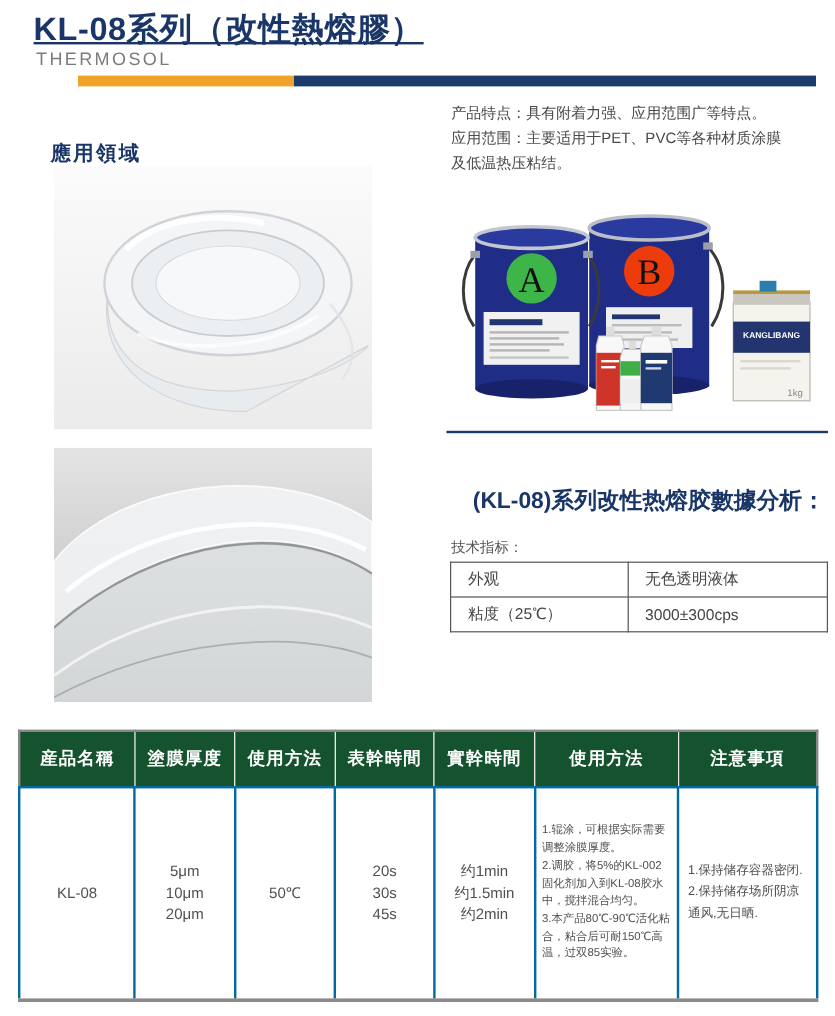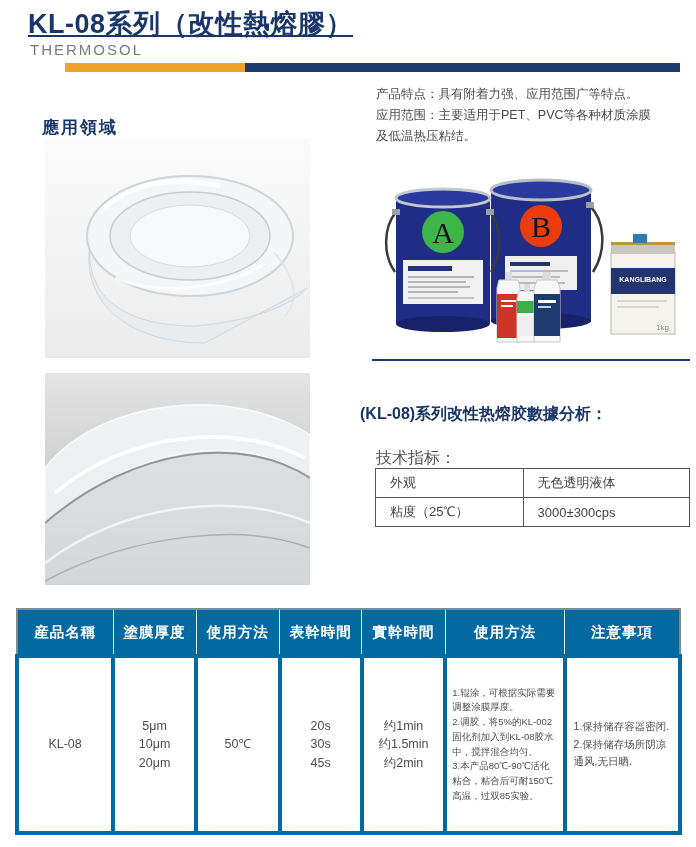--- a/index.html
+++ b/index.html
@@ -18,30 +18,30 @@
   .app-heading { position:absolute; left:42px; top:100px; font-size:17px; font-weight:bold; color:#1a3668; letter-spacing:2px;margin-top:16px; }
   .photo { position:absolute; overflow:hidden; }
   .photo1 { left:45px; top:138px; width:265px; height:220px; }
   .photo2 { left:45px; top:373px; width:265px; height:212px; }
   .photo svg { display:block; }
 
   
   .features { position:absolute; left:376px; top:84px; width:312px; font-size:12.5px; line-height:1.68; color:#4a4a4a; white-space:pre-line; }
   .buckets { position:absolute; left:383px; top:160px; width:307px; height:198px; }
   .divider { position:absolute; left:372px; top:359px; width:318px; height:2px; background:#1d3a6d; }
-  .analysis-heading { position:absolute; left:360px; top:404px; font-size:16px; font-weight:bold; color:#1a3668; }
-  .spec-label { position:absolute; left:376px; top:448px; font-size:16px; color:#555; }
+  .analysis-heading { position:absolute; left:394px; top:404px; font-size:19px; font-weight:bold; color:#1a3668; }
+  .spec-label { position:absolute; left:376px; top:448px; font-size:12px; color:#555; }
   .spec-table { position:absolute; left:375px; top:468px; width:315px; border-collapse:collapse;padding-left:32px; }
   .spec-table td { border:1.5px solid #555; height:29px; font-size:13px; color:#454545; padding-left:14px; }
   .spec-table td.c1 { width:47%; }
 
   
   .main-table { position:absolute; left:15px; top:608px; width:667px; border-collapse:collapse; table-layout:fixed; }
-  .main-table th { background:#0369a1; color:#ffffff; font-size:14.5px; font-weight:bold; height:47px; border:1px solid #e8e8e8; border-bottom:1px solid #8a8a8a; letter-spacing:1px; }
-  .main-table td { background:#fff; border:4px solid #0369a1; height:177px; text-align:center; vertical-align:middle; font-size:12.5px; color:#4f4f4f; white-space:pre-line; line-height:1.45; }
+  .main-table th { background:#14532d; color:#ffffff; font-size:14.5px; font-weight:bold; height:47px; border:1px solid #e8e8e8; border-bottom:1px solid #8a8a8a; letter-spacing:1px; }
+  .main-table td { background:#fff; border:2px solid #0369a1; height:177px; text-align:center; vertical-align:middle; font-size:12.5px; color:#4f4f4f; white-space:pre-line; line-height:1.45; }
   .main-table { border:2px solid #888; border-bottom:3px solid #8a8a8a; }
   .main-table td.usage { text-align:left; font-size:9.5px; line-height:1.55; padding:4px 5px; vertical-align:middle; }
   .main-table td.notes { text-align:left; font-size:10.5px; line-height:1.7; padding:20px 7px; vertical-align:middle; }
   .col-name{width:14.5%}.col-thick{width:12.5%}.col-bake{width:12.6%}.col-surf{width:12.4%}.col-full{width:12.6%}.col-usage{width:18%}.col-notes{width:17.4%}
 </style>
 </head>
 <body>
 
 <div class="page">
 

